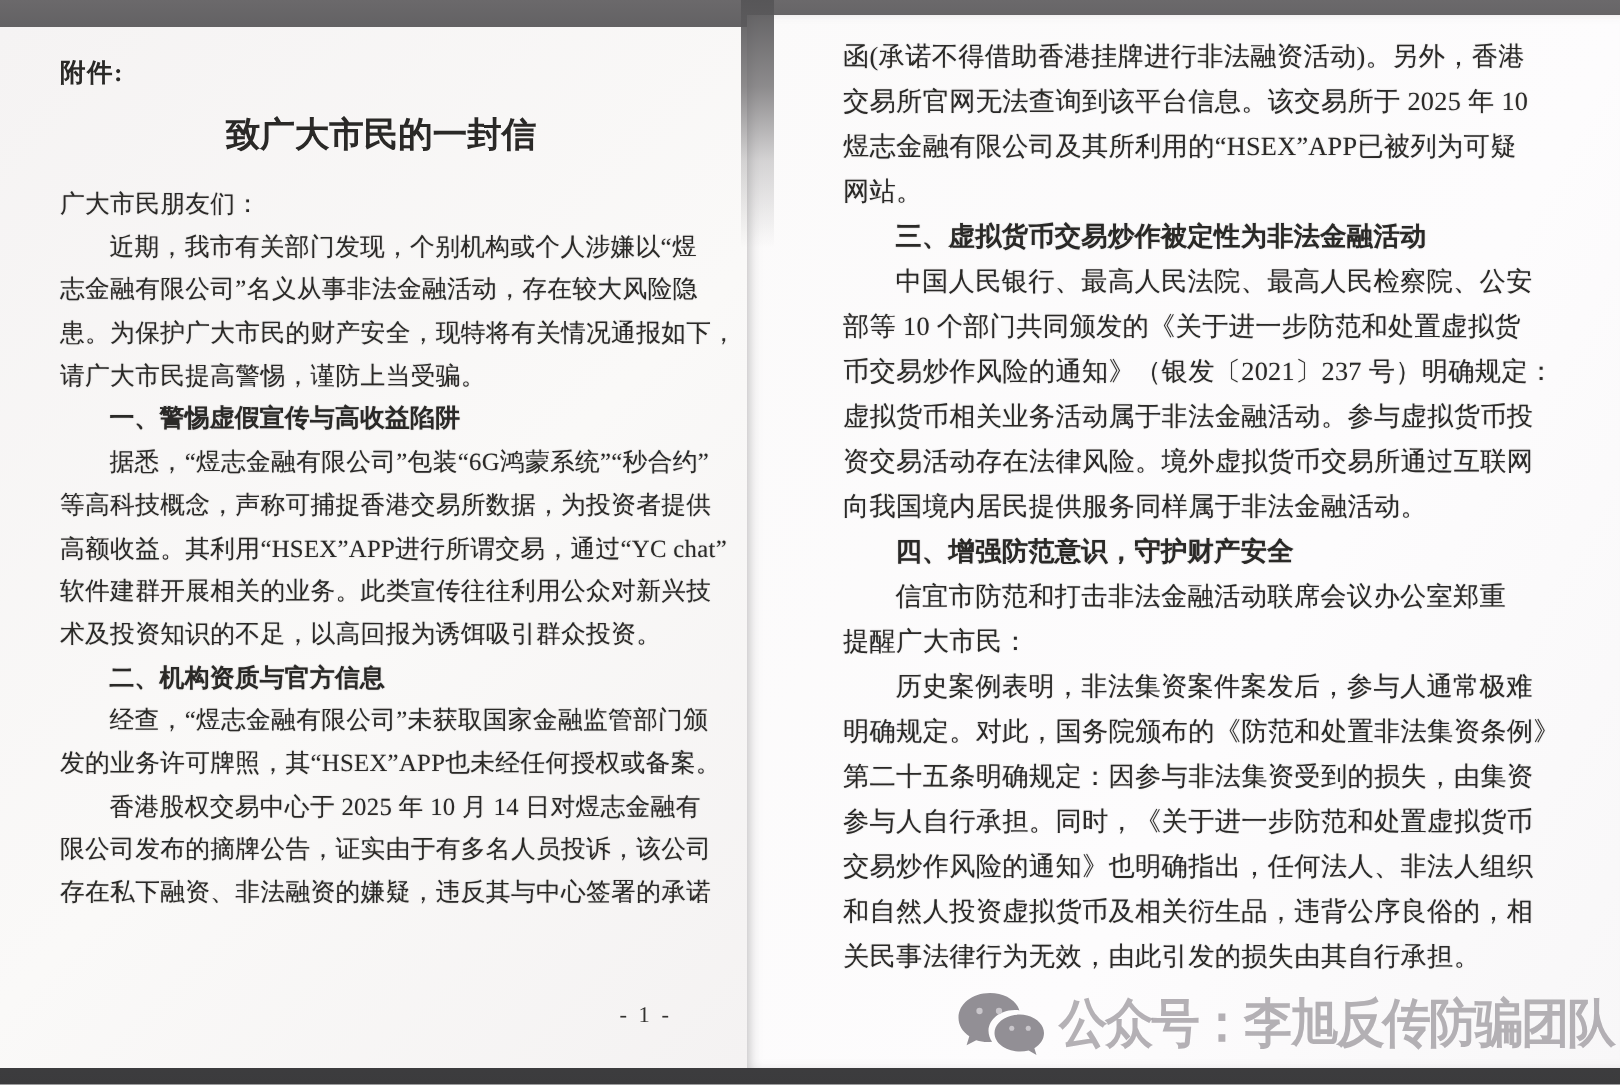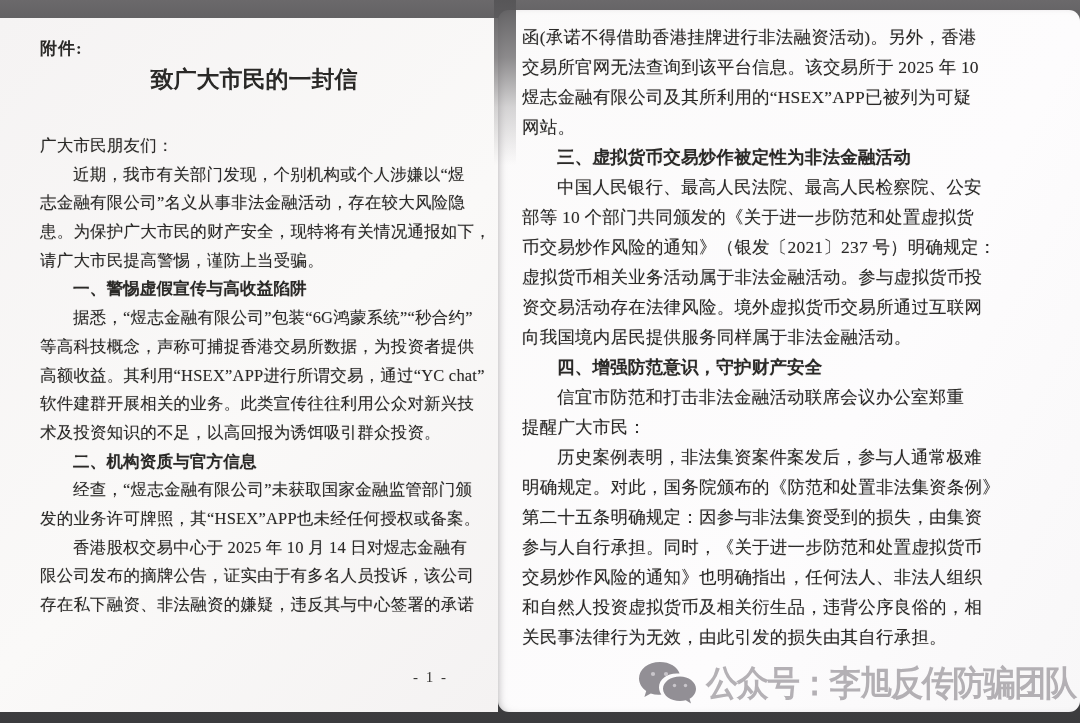--- a/index.html
+++ b/index.html
@@ -11,36 +11,35 @@
   .page{
     position:absolute;background:var(--page-bg,#f9f8f7);color:var(--ink,#2a2927);
   }
   #left-page{
     left:0;top:18px;width:498px;height:694px;
     padding:20px 30px 0 40px;box-sizing:border-box;
     background:linear-gradient(135deg,#f5f3f3 0%,#faf9f8 55%,#f4f2f2 100%);
   }
   #right-page{
     left:498px;top:10px;width:582px;height:702px;
-    padding:12px 66px 0 24px;box-sizing:border-box;
+    padding:12px 66px 0 64px;box-sizing:border-box;
     background:linear-gradient(120deg,#fbfafa 0%,#fdfcfd 60%,#f8f7f8 100%);
     box-shadow:inset 5px 0 9px -5px rgba(110,108,110,0.55);
-    border-radius:11px;
   }
   #page-seam{
     position:absolute;left:494px;top:0;width:22px;height:165px;z-index:3;
     background:linear-gradient(180deg,rgba(86,85,87,0.95) 0%,rgba(104,102,104,0.75) 35%,rgba(140,138,140,0.35) 65%,rgba(250,250,250,0) 100%);
   }
   .attachment{
     font-size:17px;font-weight:bold;line-height:22px;letter-spacing:1px;
   }
   .doc-title{
-    text-align:center;font-size:23px;font-weight:bold;line-height:32px;margin-top:4px;letter-spacing:0px;
+    text-align:center;font-size:23px;font-weight:bold;line-height:32px;margin-top:14px;letter-spacing:0px;
   }
-  .body-block{margin-top:36px;}
+  .body-block{margin-top:16px;}
   .line{
     white-space:nowrap;overflow:visible;
     text-shadow:0 0 1px rgba(42,41,39,0.30);
   }
   #left-page .line{font-size:16.5px;line-height:28.7px;height:28.7px;letter-spacing:0.2px;}
   #right-page .line{font-size:17.5px;line-height:30px;height:30px;letter-spacing:0.2px;}
   .s-first{text-indent:2em;}
   .s-heading{text-indent:2em;font-weight:bold;}
   .s-plain{text-indent:0;}
   .s-cont{text-indent:0;}

